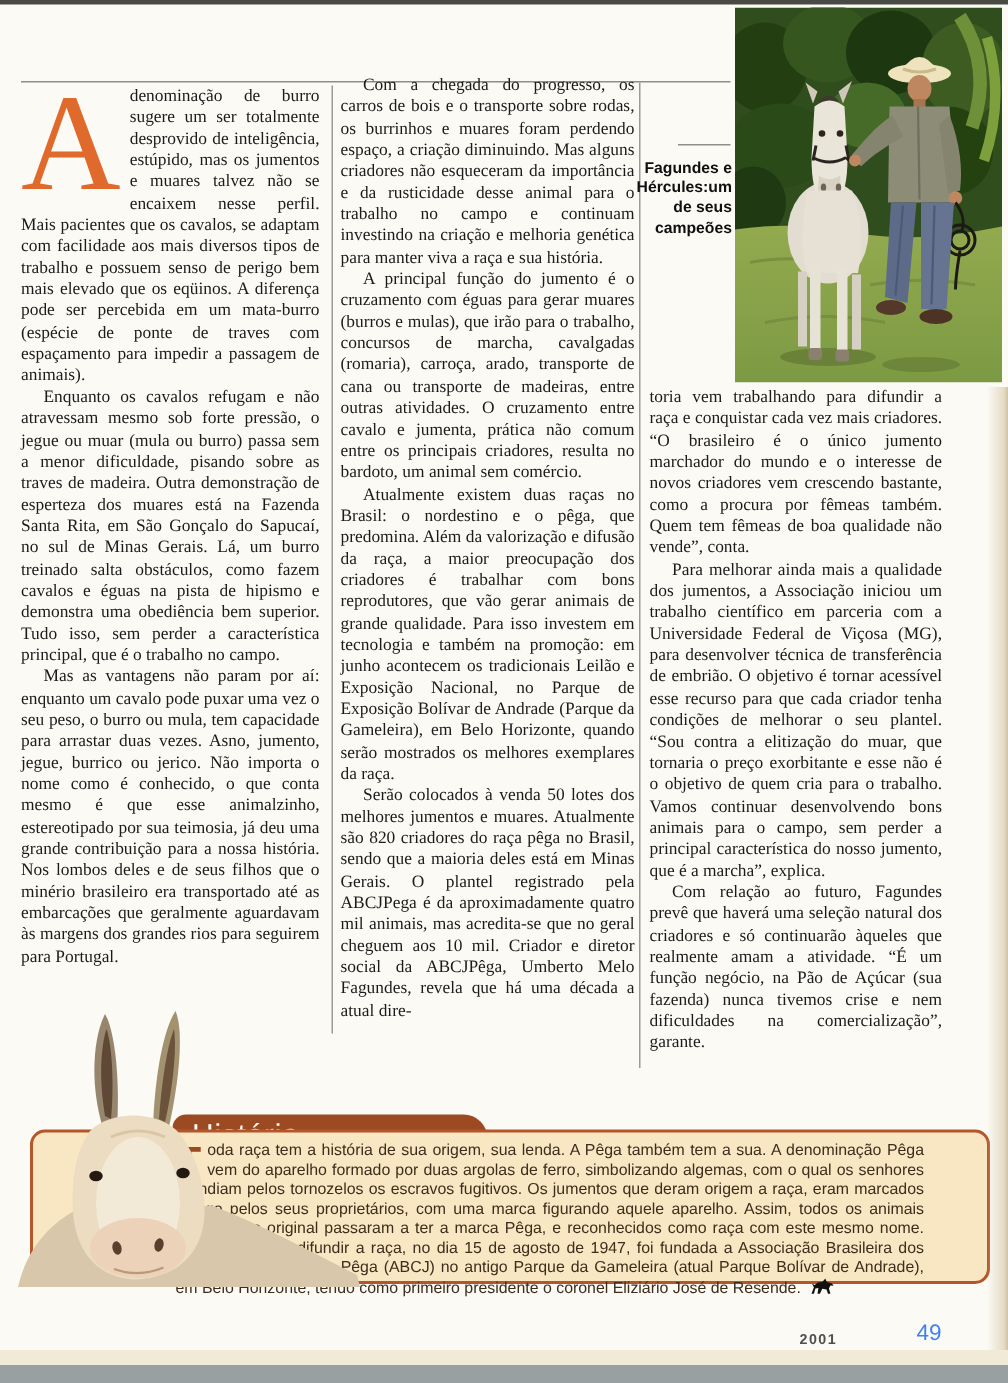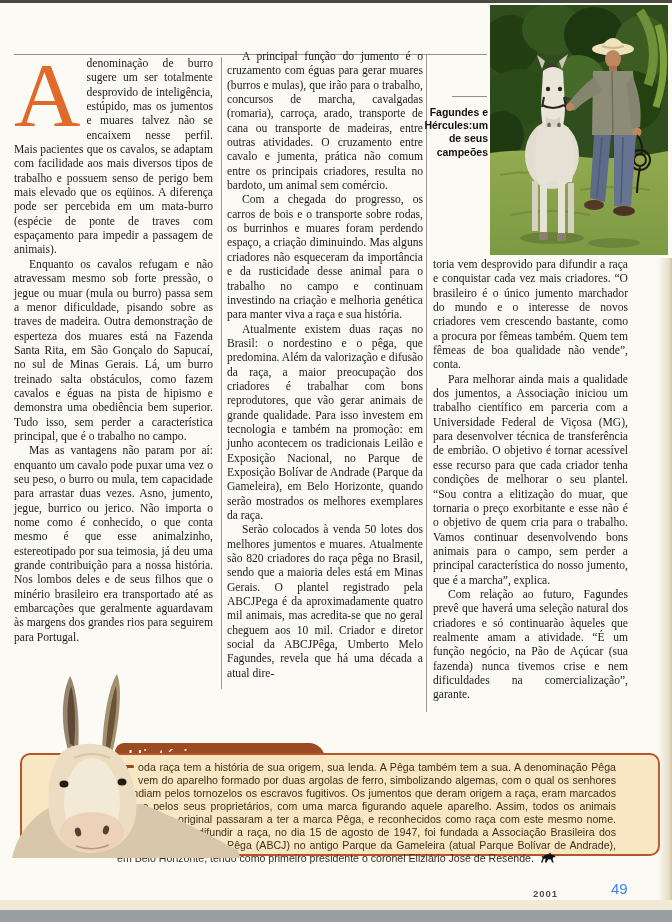--- a/index.html
+++ b/index.html
@@ -137,28 +137,28 @@
 
   <div class="abs" id="caption">Fagundes e Hércules:um de seus campeões</div>
 
   <div class="abs col" id="col1">
     <p><span class="dropA">A</span><span>denominação de burro sugere um ser totalmente desprovido de inteligência, estúpido, mas os jumentos e muares talvez não se encaixem nesse perfil. Mais pacientes que os cavalos, se adaptam com facilidade aos mais diversos tipos de trabalho e possuem senso de perigo bem mais elevado que os eqüinos. A diferença pode ser percebida em um mata-burro (espécie de ponte de traves com espaçamento para impedir a passagem de animais).</span></p>
     <p class="ind">Enquanto os cavalos refugam e não atravessam mesmo sob forte pressão, o jegue ou muar (mula ou burro) passa sem a menor dificuldade, pisando sobre as traves de madeira. Outra demonstração de esperteza dos muares está na Fazenda Santa Rita, em São Gonçalo do Sapucaí, no sul de Minas Gerais. Lá, um burro treinado salta obstáculos, como fazem cavalos e éguas na pista de hipismo e demonstra uma obediência bem superior. Tudo isso, sem perder a característica principal, que é o trabalho no campo.</p>
     <p class="ind">Mas as vantagens não param por aí: enquanto um cavalo pode puxar uma vez o seu peso, o burro ou mula, tem capacidade para arrastar duas vezes. Asno, jumento, jegue, burrico ou jerico. Não importa o nome como é conhecido, o que conta mesmo é que esse animalzinho, estereotipado por sua teimosia, já deu uma grande contribuição para a nossa história. Nos lombos deles e de seus filhos que o minério brasileiro era transportado até as embarcações que geralmente aguardavam às margens dos grandes rios para seguirem para Portugal.</p>
   </div>
 
   <div class="abs col" id="col2">
+    <p class="ind">Com a chegada do progresso, os carros de bois e o transporte sobre rodas, os burrinhos e muares foram perdendo espaço, a criação diminuindo. Mas alguns criadores não esqueceram da importância e da rusticidade desse animal para o trabalho no campo e continuam investindo na criação e melhoria genética para manter viva a raça e sua história.</p>
     <p class="ind">A principal função do jumento é o cruzamento com éguas para gerar muares (burros e mulas), que irão para o trabalho, concursos de marcha, cavalgadas (romaria), carroça, arado, transporte de cana ou transporte de madeiras, entre outras atividades. O cruzamento entre cavalo e jumenta, prática não comum entre os principais criadores, resulta no bardoto, um animal sem comércio.</p>
-    <p class="ind">Com a chegada do progresso, os carros de bois e o transporte sobre rodas, os burrinhos e muares foram perdendo espaço, a criação diminuindo. Mas alguns criadores não esqueceram da importância e da rusticidade desse animal para o trabalho no campo e continuam investindo na criação e melhoria genética para manter viva a raça e sua história.</p>
     <p class="ind">Atualmente existem duas raças no Brasil: o nordestino e o pêga, que predomina. Além da valorização e difusão da raça, a maior preocupação dos criadores é trabalhar com bons reprodutores, que vão gerar animais de grande qualidade. Para isso investem em tecnologia e também na promoção: em junho acontecem os tradicionais Leilão e Exposição Nacional, no Parque de Exposição Bolívar de Andrade (Parque da Gameleira), em Belo Horizonte, quando serão mostrados os melhores exemplares da raça.</p>
     <p class="ind">Serão colocados à venda 50 lotes dos melhores jumentos e muares. Atualmente são 820 criadores do raça pêga no Brasil, sendo que a maioria deles está em Minas Gerais. O plantel registrado pela ABCJPega é da aproximadamente quatro mil animais, mas acredita-se que no geral cheguem aos 10 mil. Criador e diretor social da ABCJPêga, Umberto Melo Fagundes, revela que há uma década a atual dire-</p>
   </div>
 
   <div class="abs col" id="col3">
-    <p>toria vem desprovido para difundir a raça e conquistar cada vez mais criadores. “O brasileiro é o único jumento marchador do mundo e o interesse de novos criadores vem crescendo bastante, como a procura por fêmeas também. Quem tem fêmeas de boa qualidade não vende”, conta.</p>
+    <p>toria vem trabalhando para difundir a raça e conquistar cada vez mais criadores. “O brasileiro é o único jumento marchador do mundo e o interesse de novos criadores vem crescendo bastante, como a procura por fêmeas também. Quem tem fêmeas de boa qualidade não vende”, conta.</p>
     <p class="ind">Para melhorar ainda mais a qualidade dos jumentos, a Associação iniciou um trabalho científico em parceria com a Universidade Federal de Viçosa (MG), para desenvolver técnica de transferência de embrião. O objetivo é tornar acessível esse recurso para que cada criador tenha condições de melhorar o seu plantel. “Sou contra a elitização do muar, que tornaria o preço exorbitante e esse não é o objetivo de quem cria para o trabalho. Vamos continuar desenvolvendo bons animais para o campo, sem perder a principal característica do nosso jumento, que é a marcha”, explica.</p>
     <p class="ind">Com relação ao futuro, Fagundes prevê que haverá uma seleção natural dos criadores e só continuarão àqueles que realmente amam a atividade. “É um função negócio, na Pão de Açúcar (sua fazenda) nunca tivemos crise e nem dificuldades na comercialização”, garante.</p>
   </div>
 
   <div class="abs" id="historia-tab">
     <span>História</span>
   </div>
   <div class="abs" id="historia-banner">
     <div id="historia-text">
       <span class="dropT">T</span><span>oda raça tem a história de sua origem, sua lenda. A Pêga também tem a sua. A denominação Pêga vem do aparelho formado por duas argolas de ferro, simbolizando algemas, com o qual os senhores prendiam pelos tornozelos os escravos fugitivos. Os jumentos que deram origem a raça, eram marcados a fogo pelos seus proprietários, com uma marca figurando aquele aparelho. Assim, todos os animais deste grupo original passaram a ter a marca Pêga, e reconhecidos como raça com este mesmo nome. Para valorizar e difundir a raça, no dia 15 de agosto de 1947, foi fundada a Associação Brasileira dos Criadores de Jumento Pêga (ABCJ) no antigo Parque da Gameleira (atual Parque Bolívar de Andrade), em Belo Horizonte, tendo como primeiro presidente o coronel Eliziário José de Resende.</span><svg class="endmark" width="16" height="11" viewBox="0 0 16 11">

